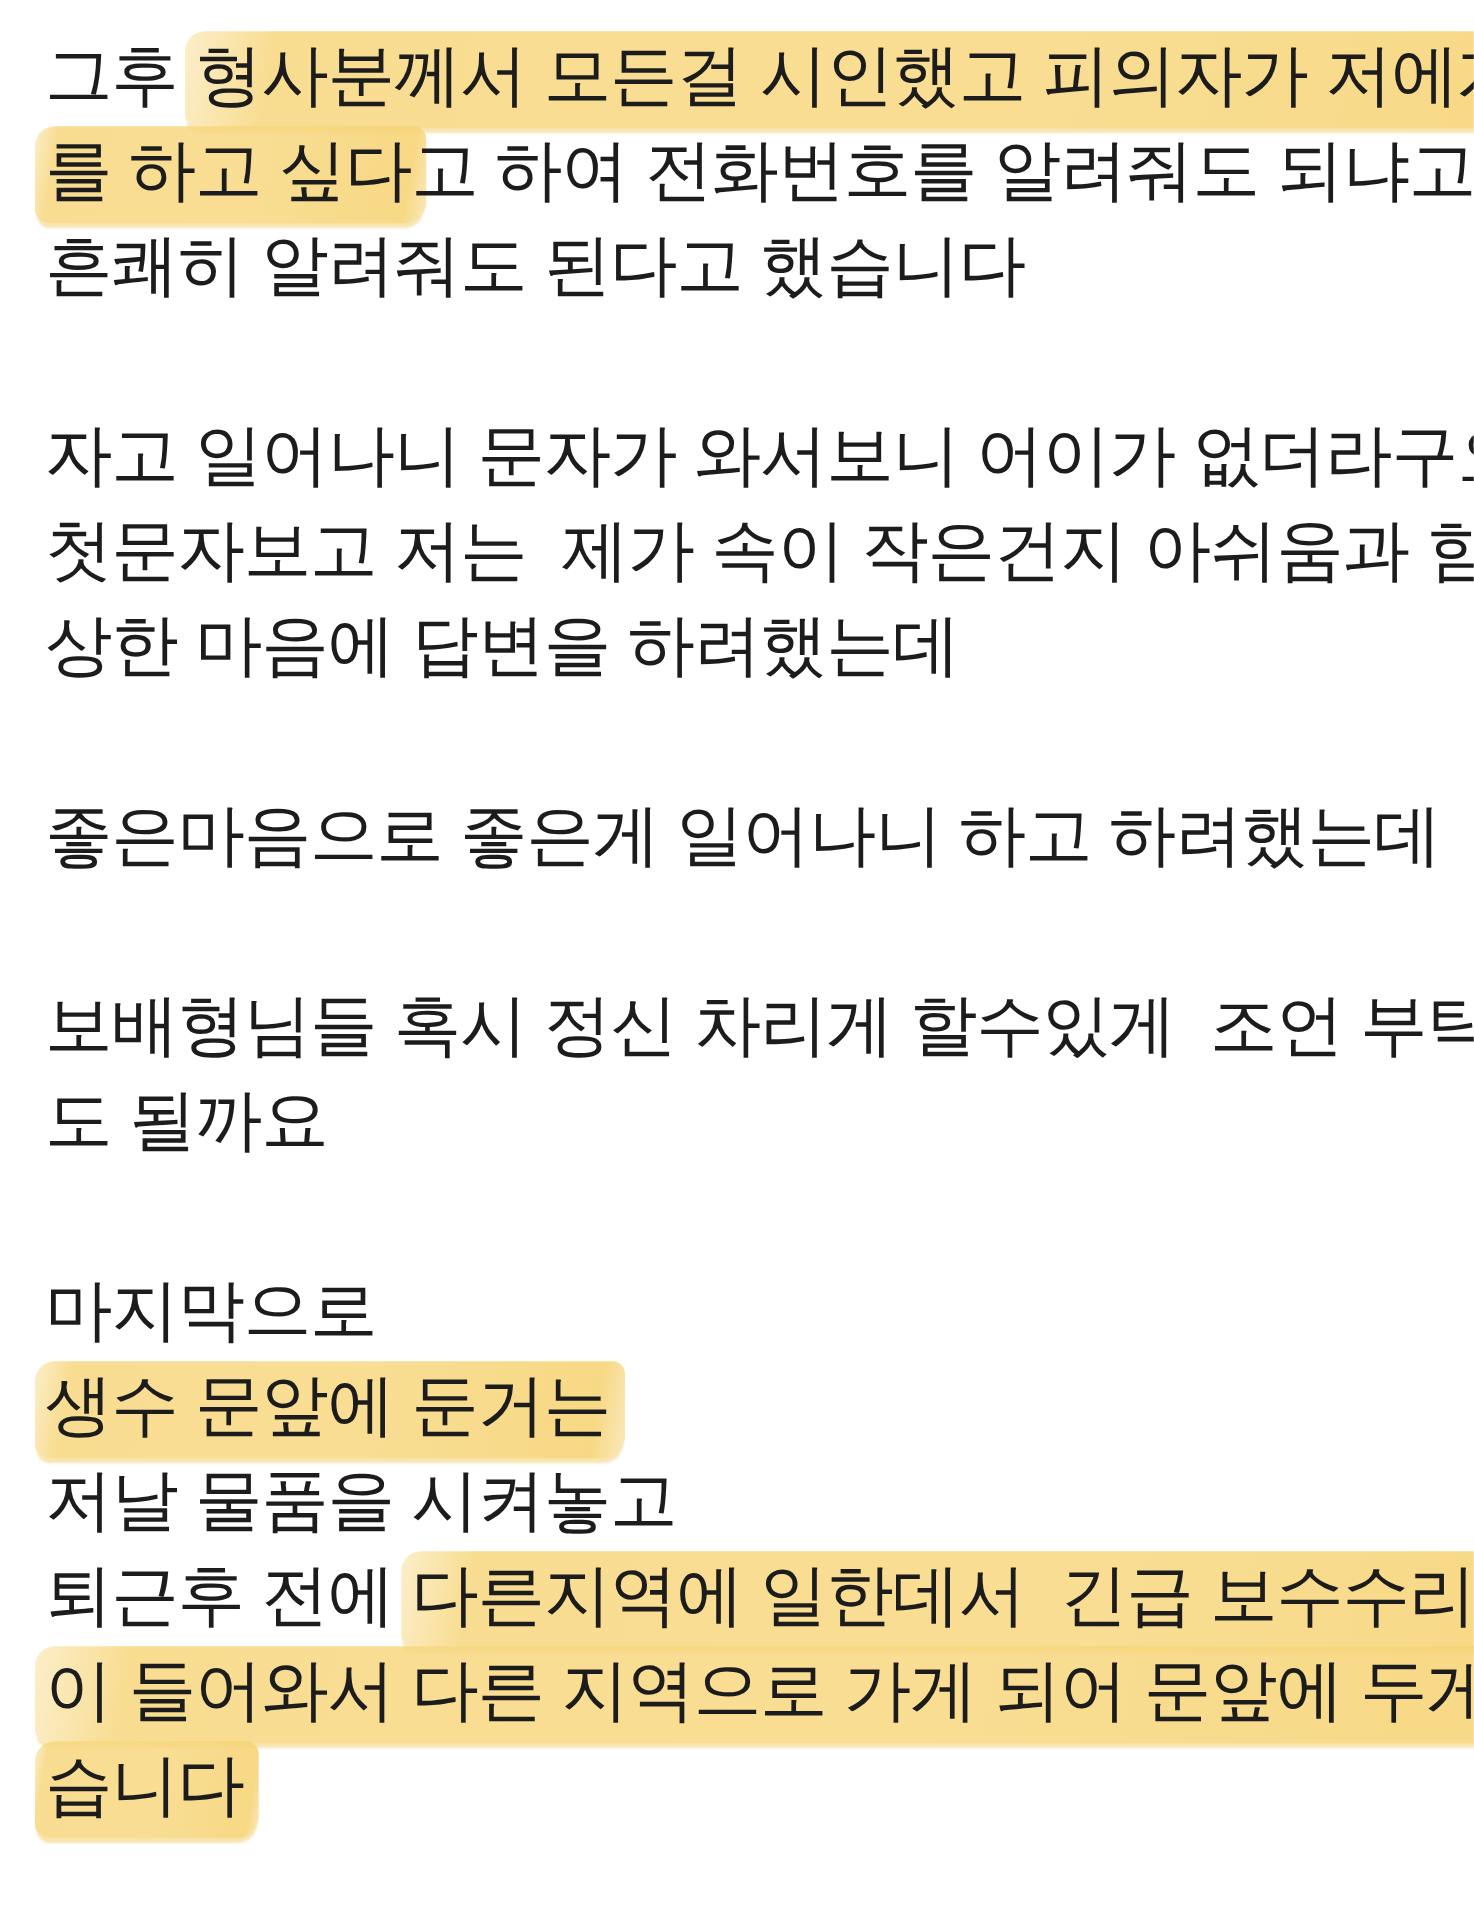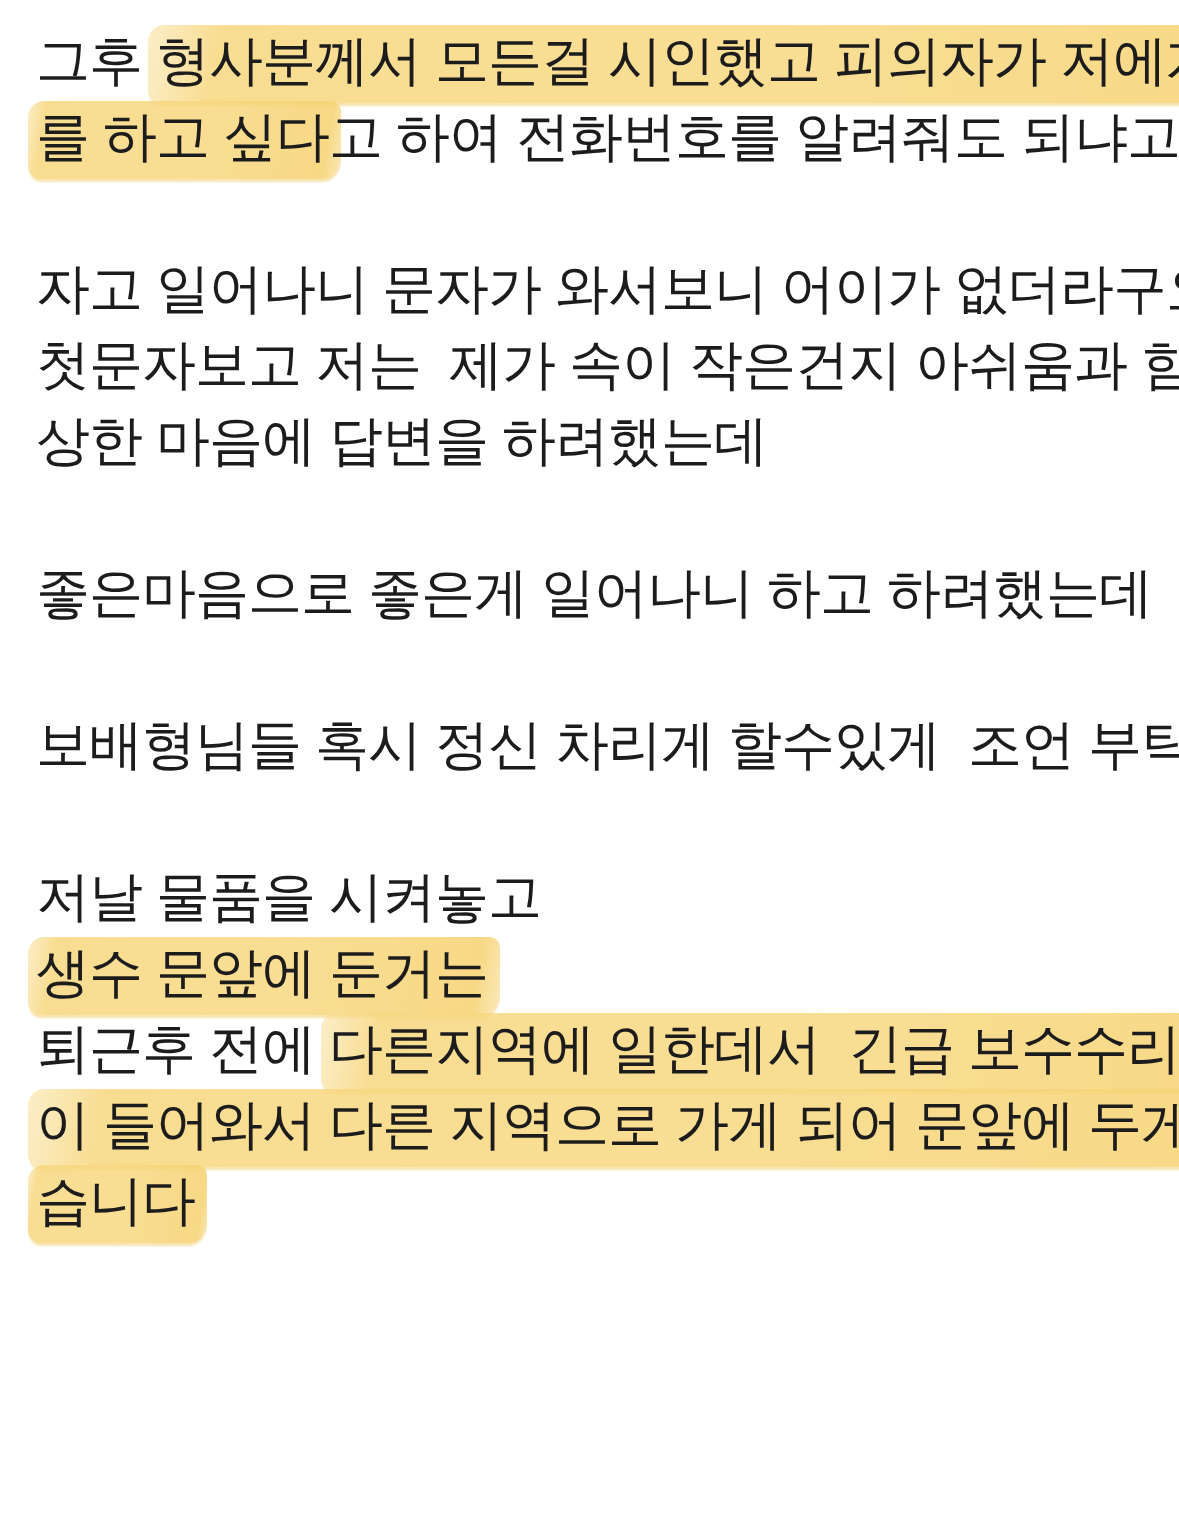--- a/index.html
+++ b/index.html
@@ -47,28 +47,31 @@
     -webkit-box-decoration-break: clone;
   }
 </style>
 </head>
 <body>
 
 <main class="doc">
   <div>
       <div class="line"><span class="seg">그후 </span><span class="hl">형사분께서 모든걸 시인했고 피의자가 저에게 사과</span></div>
       <div class="line"><span class="hl">를 하고 싶다</span><span class="seg">고 하여 전화번호를 알려줘도 되냐고 해서</span></div>
+      <div class="line"><span class="seg">흔쾌히 알려줘도 된다고 했습니다</span></div>
       <div class="line blank"></div>
       <div class="line"><span class="seg">자고 일어나니 문자가 와서보니 어이가 없더라구요..</span></div>
       <div class="line"><span class="seg">첫문자보고 저는  제가 속이 작은건지 아쉬움과 함께 속</span></div>
       <div class="line"><span class="seg">상한 마음에 답변을 하려했는데</span></div>
       <div class="line blank"></div>
       <div class="line"><span class="seg">좋은마음으로 좋은게 일어나니 하고 하려했는데</span></div>
       <div class="line blank"></div>
       <div class="line"><span class="seg">보배형님들 혹시 정신 차리게 할수있게  조언 부탁 드려</span></div>
+      <div class="line"><span class="seg">도 될까요</span></div>
       <div class="line blank"></div>
+      <div class="line"><span class="seg">마지막으로</span></div>
+      <div class="line"><span class="hl">생수 문앞에 둔거는</span></div>
       <div class="line"><span class="seg">저날 물품을 시켜놓고</span></div>
-      <div class="line"><span class="hl">생수 문앞에 둔거는</span></div>
       <div class="line"><span class="seg">퇴근후 전에 </span><span class="hl">다른지역에 일한데서  긴급 보수수리 요청</span></div>
       <div class="line"><span class="hl">이 들어와서 다른 지역으로 가게 되어 문앞에 두게되었</span></div>
       <div class="line"><span class="hl">습니다</span></div>
     </div>
 </main>
 
 </body></html>

